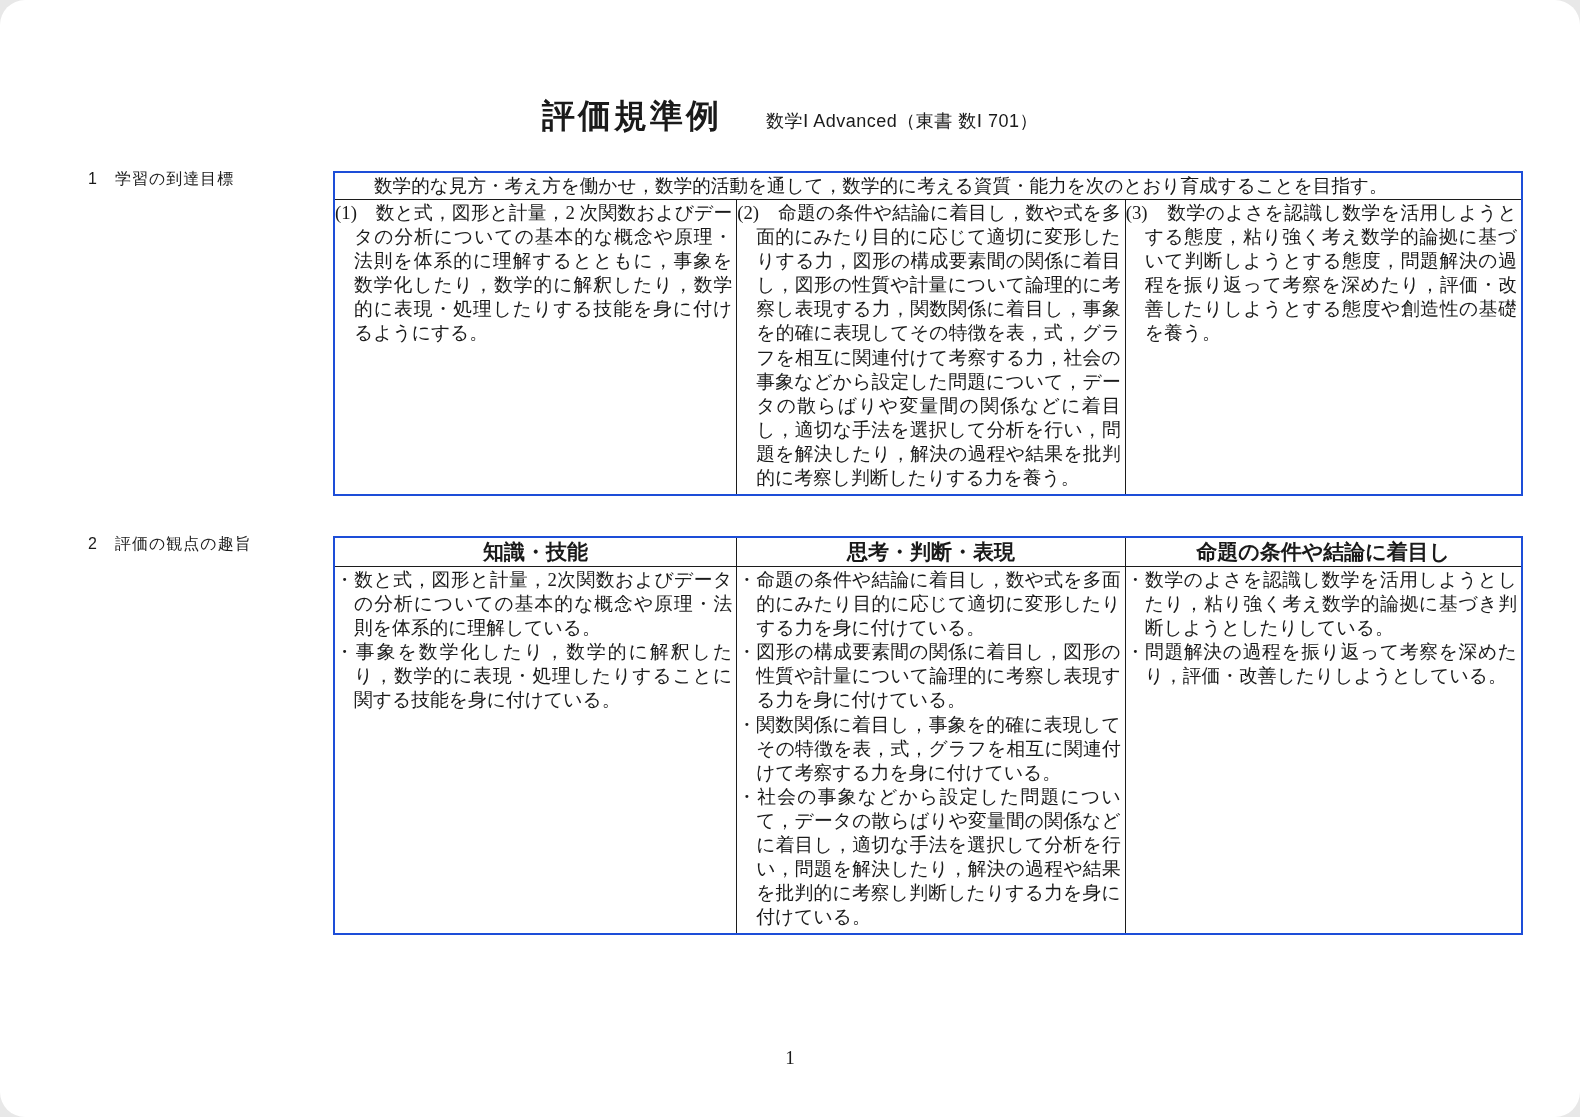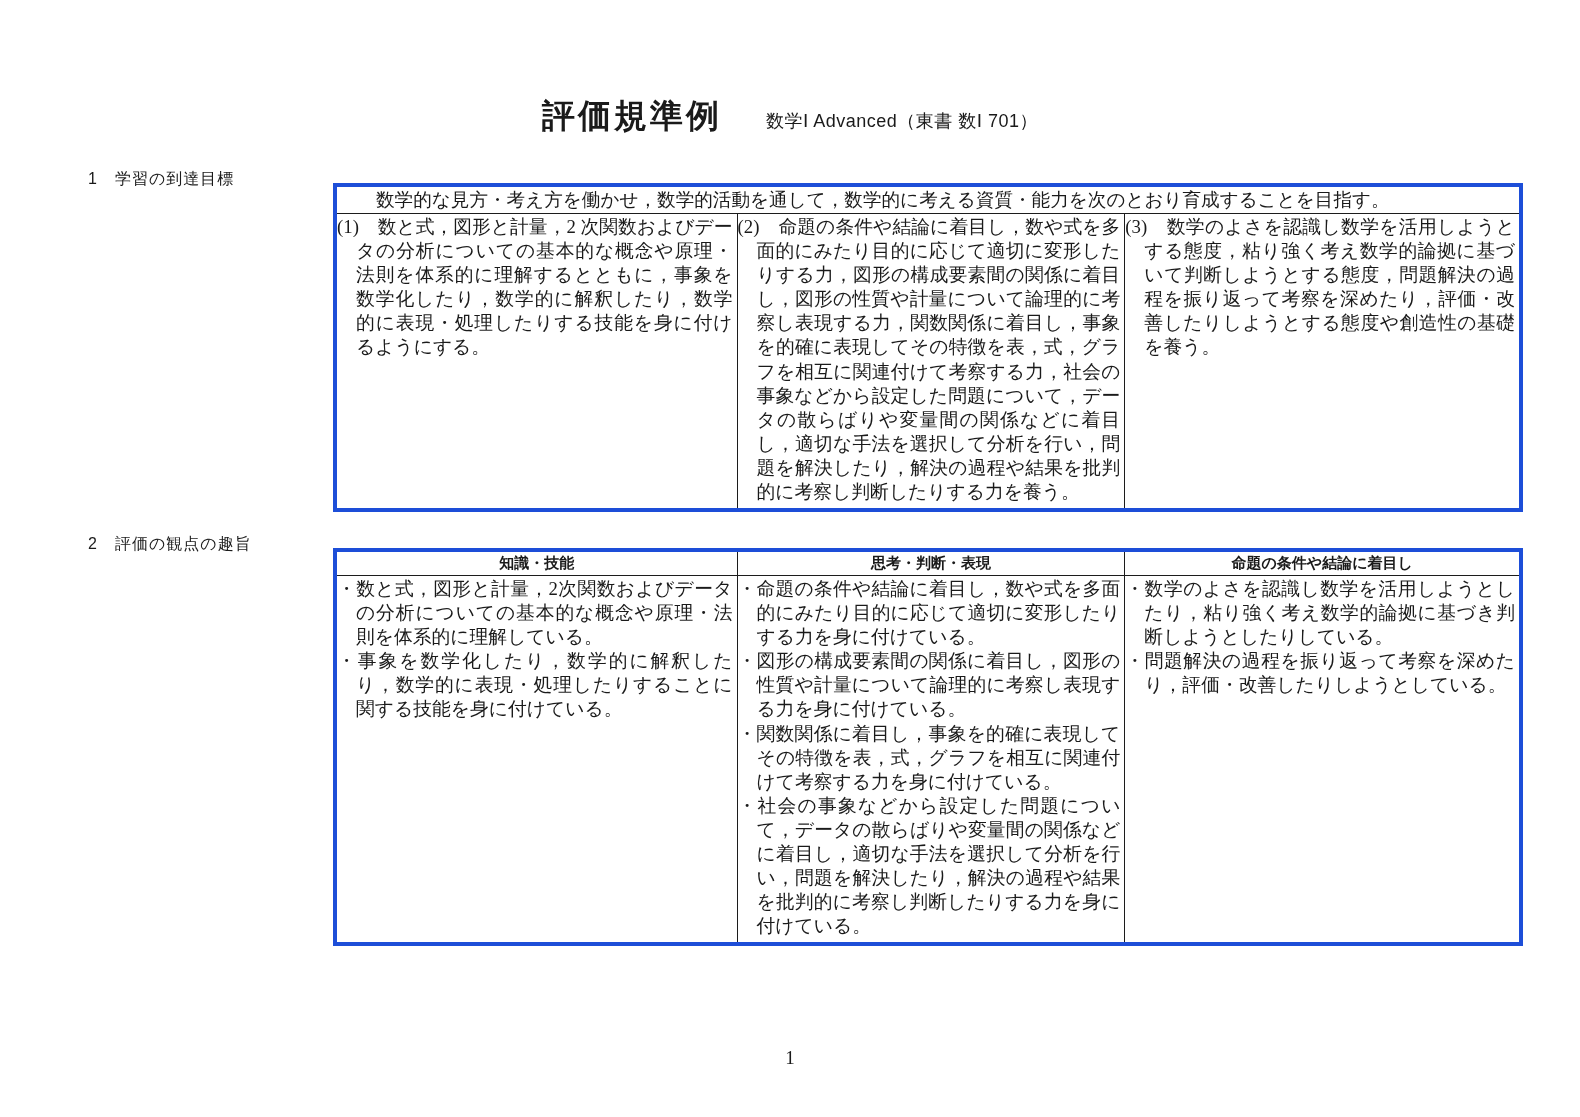--- a/index.html
+++ b/index.html
@@ -1,20 +1,21 @@
 <!DOCTYPE html>
 <html><head>
 <meta charset="utf-8">
 <style>
   html,body { margin:0; padding:0; background:#e8e8e8; }
   .sheet {
     position:relative; width:1580px; height:1117px; margin:0 auto;
     background:#ffffff; color:#1a1a1a;
     font-family:"Liberation Serif","DejaVu Serif",serif;
     overflow:hidden;
+    border-radius:25px;
   }
 
   
   .title-row {
     position:absolute; top:98px; left:0; width:100%;
     display:flex; justify-content:center; align-items:baseline; gap:20px;
   }
   .doc-title {
     margin:0; font-family:"Liberation Sans","DejaVu Sans",sans-serif;
     font-weight:bold; font-size:33px; letter-spacing:3px; line-height:1.1;
@@ -29,34 +30,34 @@
   .section-1 { top:167px; }
   .section-2 { top:532px; }
   .side-label {
     position:absolute; left:88px; top:2px;
     font-family:"Liberation Sans","DejaVu Sans",sans-serif;
     font-size:16px; letter-spacing:1px; white-space:nowrap;
   }
 
   
   table.grid {
-    position:absolute; left:333px; top:16px; width:1190px;
+    position:absolute; left:333px; top:4px; width:1190px;
     border-collapse:collapse; table-layout:fixed;
-    border:4px solid #1d4ed8;
+    border:2px solid #1d4ed8;
   }
   table.grid td, table.grid th { border:1px solid #1c1c1c; }
 
   .goal-cell {
     height:23px; padding:0 5px; text-indent:34px;
     font-size:18.6px; white-space:nowrap; overflow:hidden;
   }
   .head-cell {
     height:23px; padding:0;
     font-family:"Liberation Sans","DejaVu Sans",sans-serif;
-    font-weight:bold; font-size:15px; 
+    font-weight:bold; font-size:21px; 
   }
   .body-cell { vertical-align:top; padding:1px 4px 4px 0; }
 
   p.item, ul.bullets li {
     margin:0; font-size:18.8px; line-height:24.1px;
     text-align:justify; text-justify:inter-character;
     padding-left:19px; text-indent:-19px;
   }
   ul.bullets { margin:0; padding:0; list-style:none; }
 

